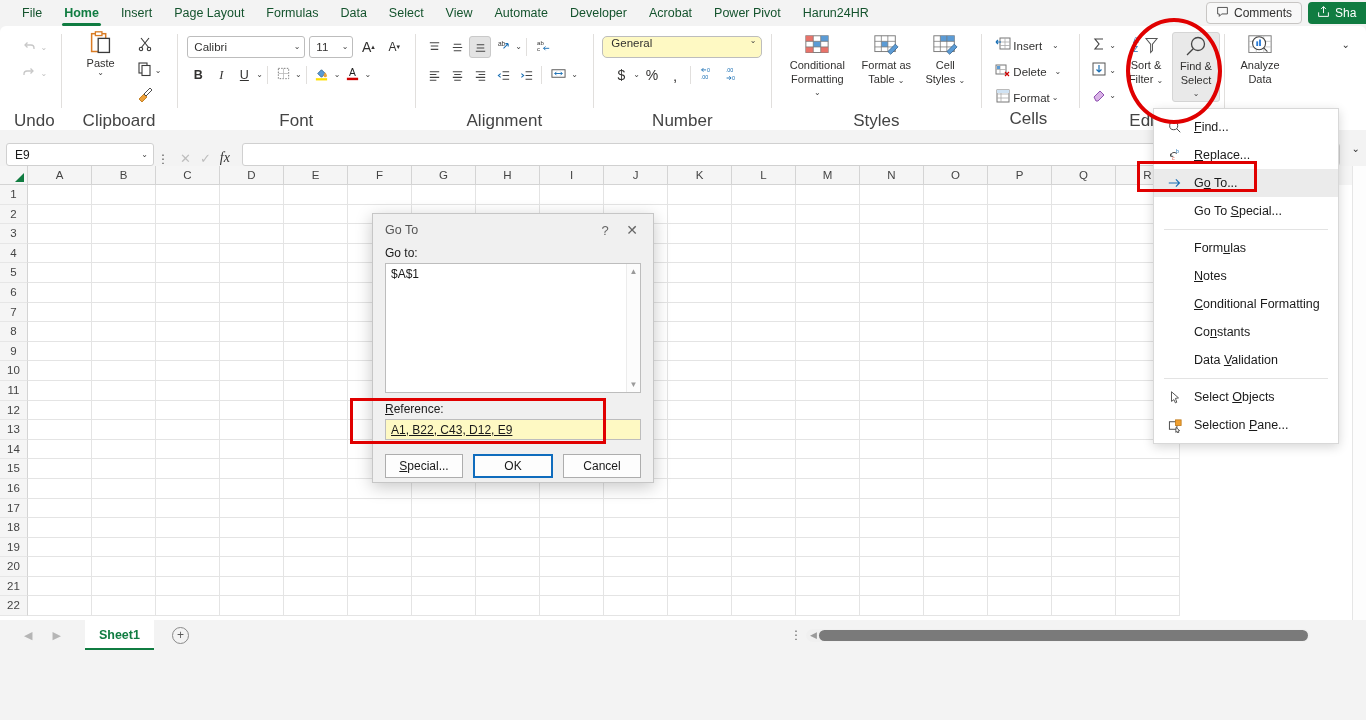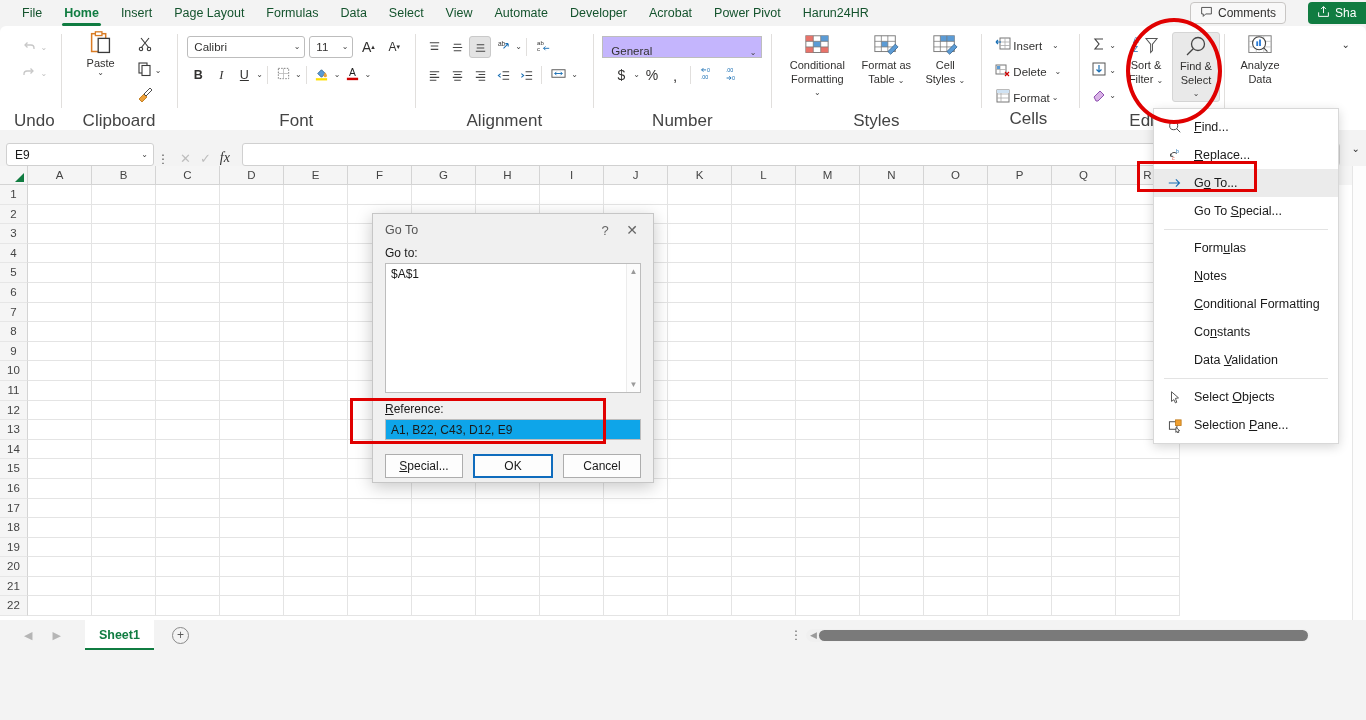--- a/index.html
+++ b/index.html
@@ -26,21 +26,21 @@
     font-size: 12.5px; color: #14532d;
     padding: 3px 10px 4px 10px; margin-right: 2px;
     border-radius: 3px; white-space: nowrap; cursor: default;
     position: relative;
   }
   .tab.active { color: #107c41; font-weight: 600; }
   .tab.active::after {
     content: ""; position: absolute; left: 8px; right: 8px; bottom: -2px;
     height: 2.5px; background: #107c41; border-radius: 2px;
   }
-  .tr-right { position: absolute; right: 0; top: 0; height: 26px; display: flex; align-items: center; gap: 22px; padding-right: 0px; }
+  .tr-right { position: absolute; right: 0; top: 0; height: 26px; display: flex; align-items: center; gap: 6px; padding-right: 0px; }
   .comments-btn {
     display: flex; align-items: center; gap: 5px;
     border: 1px solid #c8c6c4; border-radius: 4px;
     background: #f8f8f8; height: 22px; padding: 0 9px;
     font-size: 12px; color: #323130; cursor: default;
   }
   .share-btn {
     display: flex; align-items: center; gap: 5px;
     background: #107c41; color: #fff; height: 22px;
     padding: 0 9px; font-size: 12px; border-radius: 4px 0 0 4px;
@@ -101,22 +101,22 @@
     width: 22px; height: 22px; display: flex; align-items: center; justify-content: center;
     border-radius: 3px; font-size: 12.5px; color: #323130; cursor: default;
   }
   .divider-v { width: 1px; height: 18px; background: #e1dfdd; margin: 0 3px; }
 
   
   .alrow { display: flex; align-items: center; gap: 1px; padding-top: 6px; }
 
   
   .numcombo {
-    border: 1px solid #bdbdbd; border-radius: 0; background: #c4b5fd;
-    height: 22px; width: 160px; display: flex; align-items: flex-end; justify-content: space-between;
+    border: 1px solid #bdbdbd; border-radius: 5px; background: #fef9c3;
+    height: 22px; width: 160px; display: flex; align-items: flex-start; justify-content: space-between;
     padding: 0 5px 0 8px; font-size: 11.5px; color: #323130;
   }
 
   .cellsrow { display:flex; flex-direction:column; gap:2px; padding-top:4px; }
 
   
   .fbar {
     position: absolute; top: 134px; left: 0; width: 1366px; height: 32px;
     background: #f3f3f3; display: flex; align-items: flex-end; padding: 0 6px;
   }
@@ -234,23 +234,23 @@
   }
   .listbox .item { padding: 3px 5px; }
   .lb-scroll {
     position: absolute; right: 0; top: 0; width: 14px; height: 100%;
     background: #fcfcfc; border-left: 1px solid #ececec;
     display: flex; flex-direction: column; justify-content: space-between;
     align-items: center; padding: 3px 0; color: #9a9a9a; font-size: 8px;
   }
   .refrow { margin-top: 9px; }
   .refinput {
-    height: 21px; background: #0ea5e9; border: 1px solid #bdbdbd;
+    height: 21px; background: #fef9c3; border: 1px solid #bdbdbd;
     display: flex; align-items: center; padding-left: 5px;
-    font-size: 12px; color: #1a1a1a;
+    font-size: 12px; color: #1a1a1a; text-decoration: underline;
   }
   .dlg-btns { display: flex; gap: 10px; margin-top: 14px; }
   .dbtn {
     height: 24px; background: #fdfdfd; border: 1px solid #adadad;
     font-size: 12px; color: #1a1a1a; display: flex; align-items: center;
     justify-content: center; cursor: default; flex: 1;
   }
   .dbtn u { text-decoration: underline; }
   .dbtn.primary { border: 2px solid #0f6cbd; }
 

